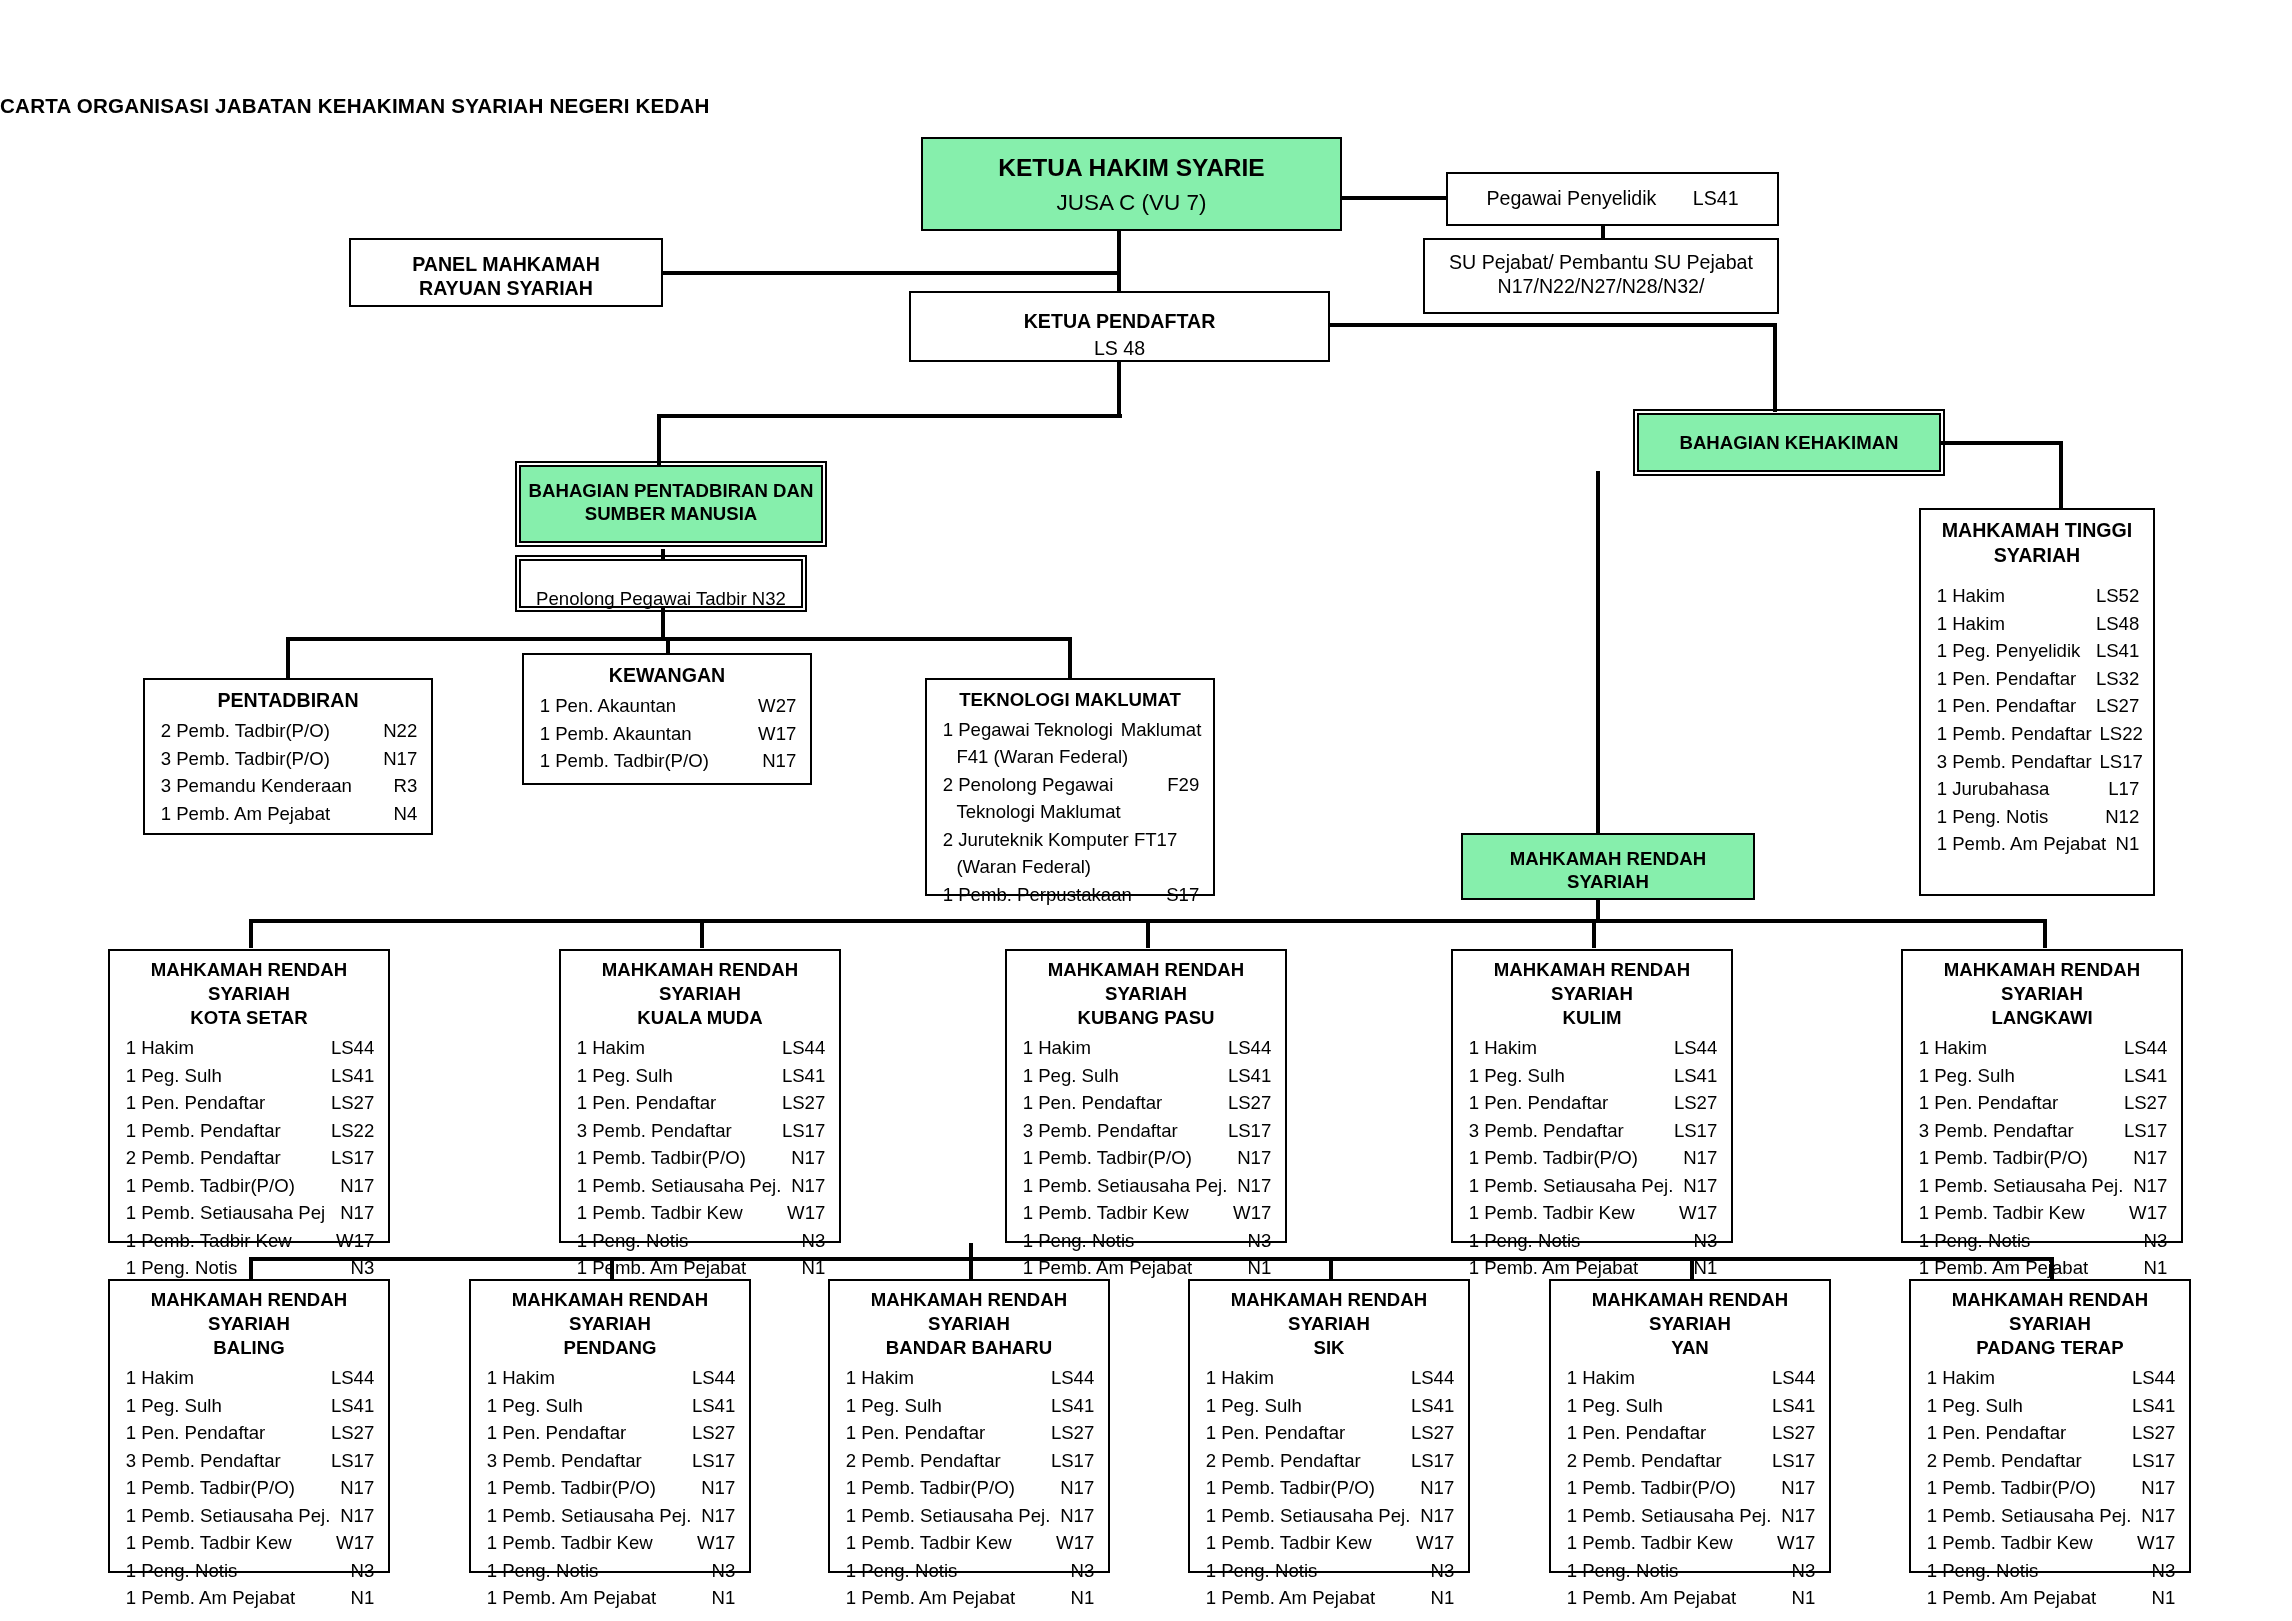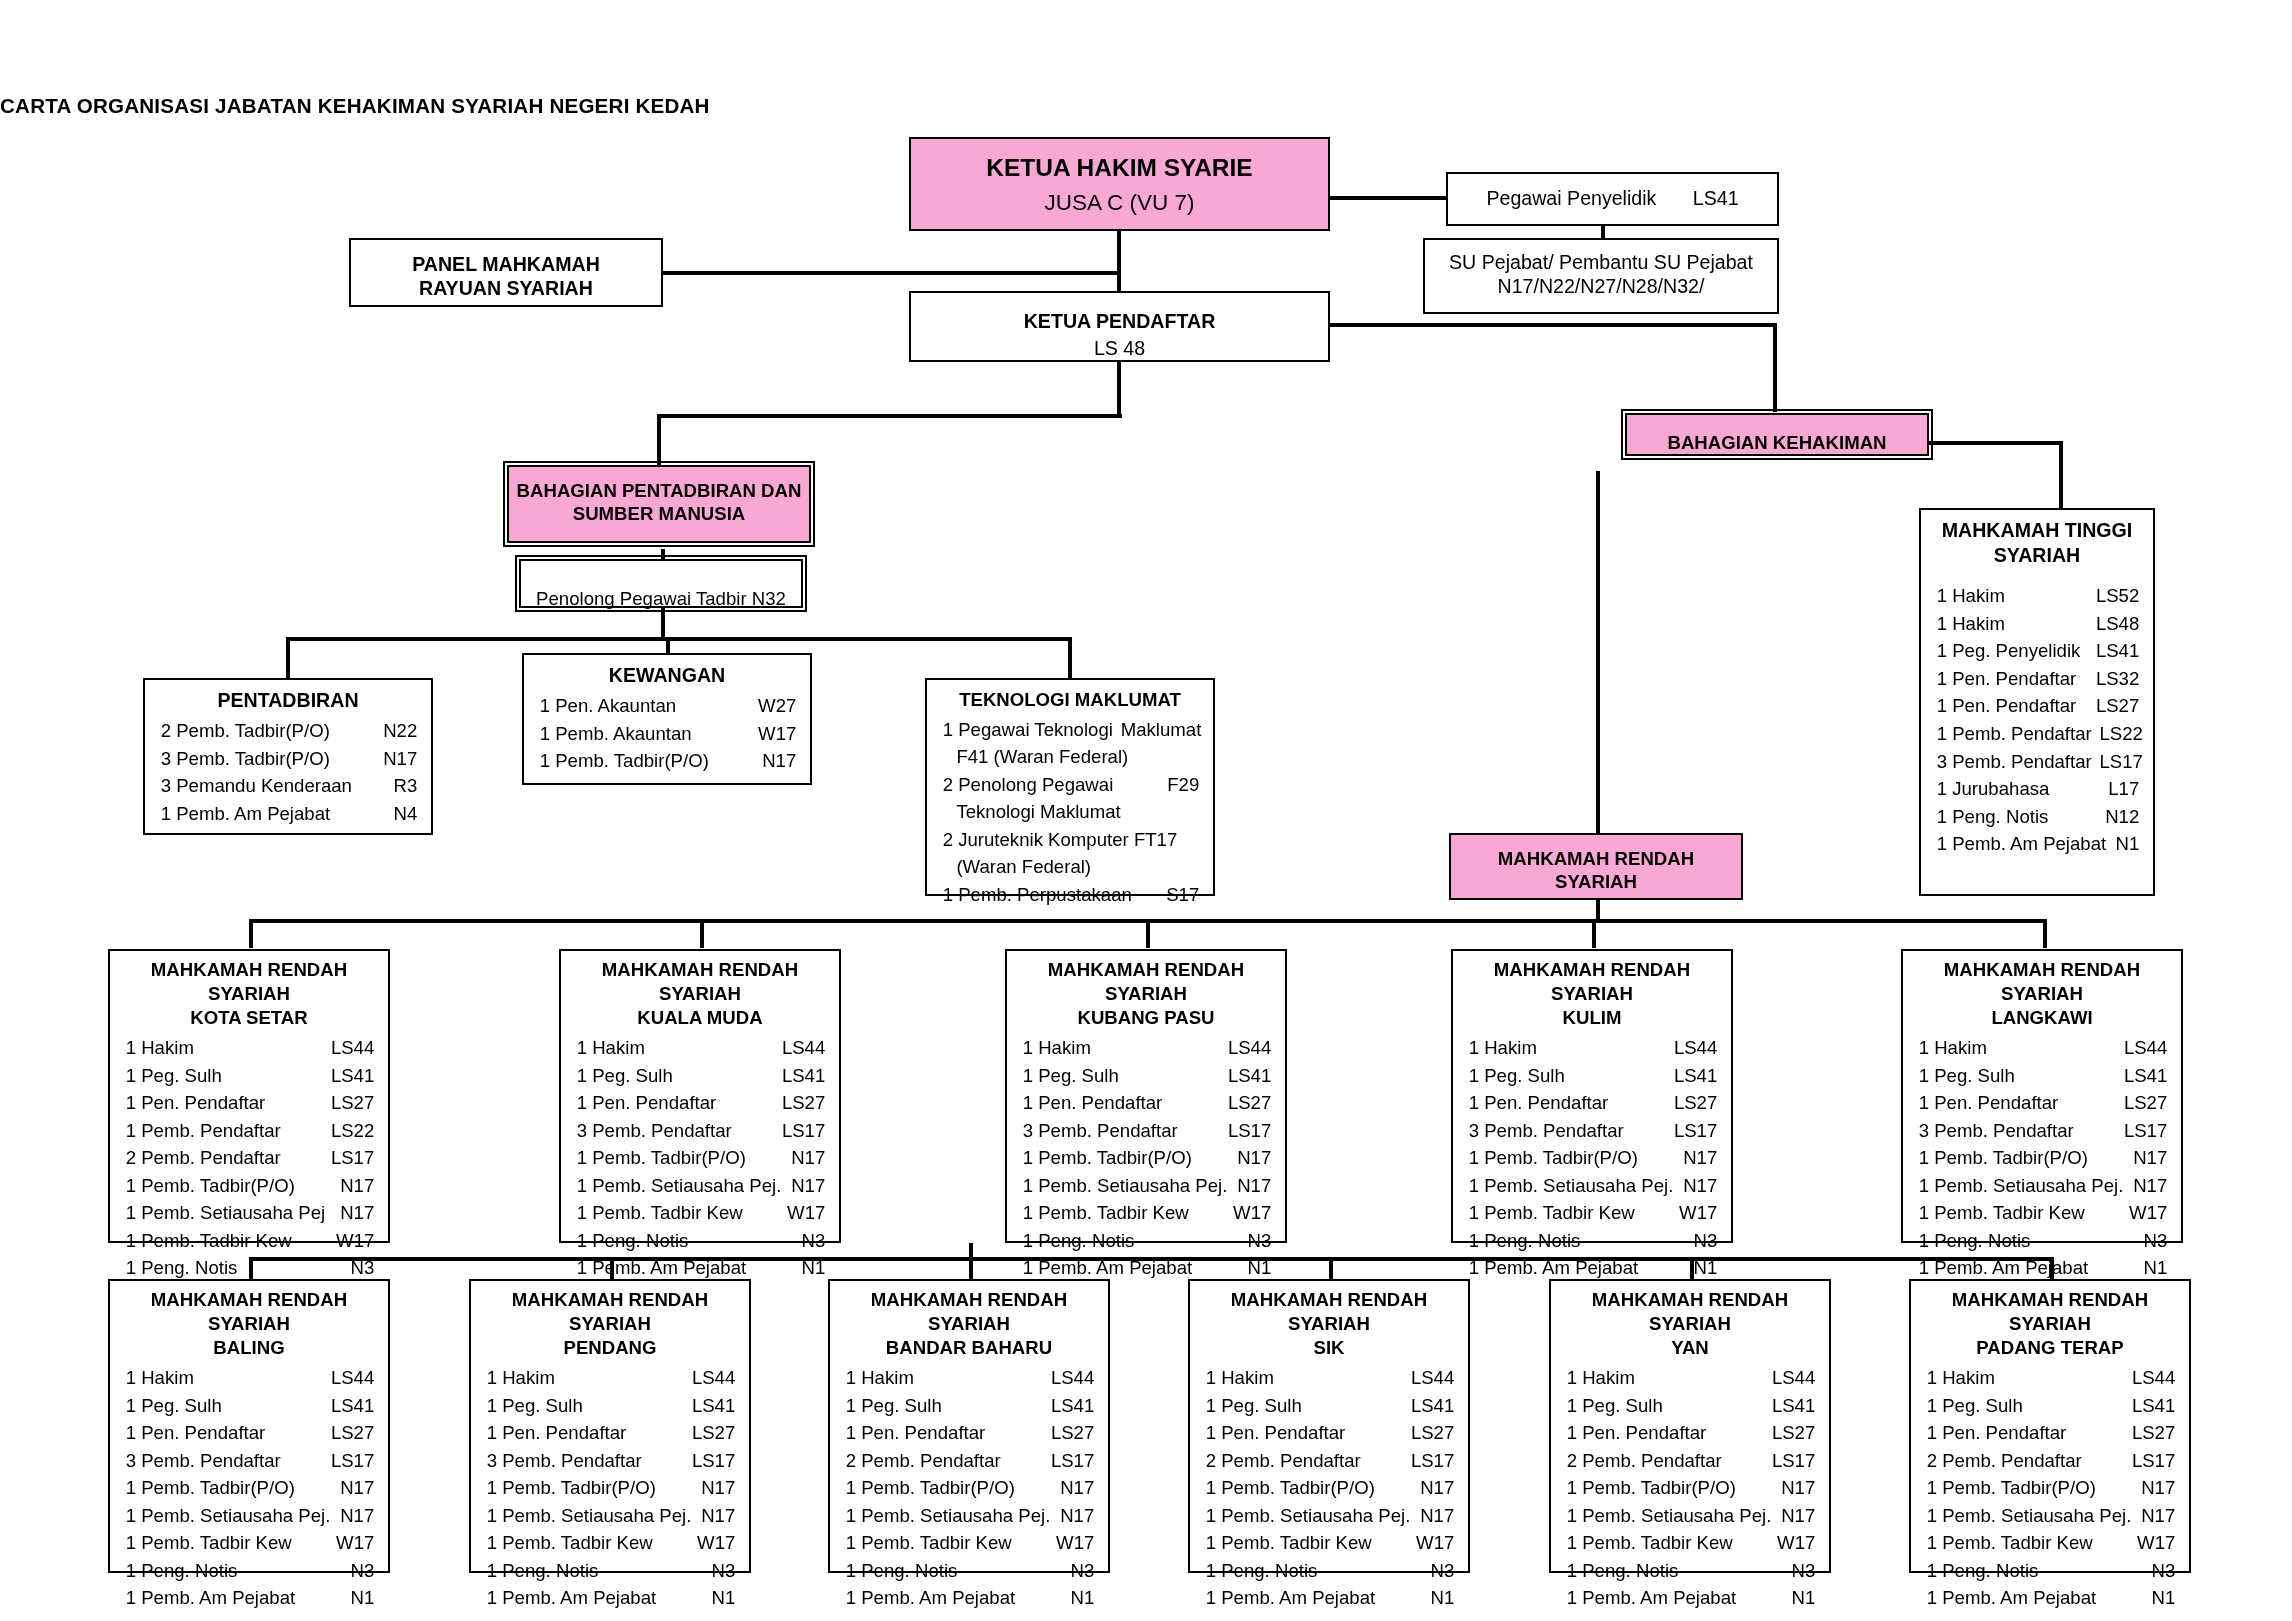--- a/index.html
+++ b/index.html
@@ -21,21 +21,22 @@
 
   
   .box {
     position: absolute;
     box-sizing: border-box;
     border: 2.9px solid #000;
     background: #ffffff;
     text-align: center;
   }
   .box.shaded {
-    background: #f9a8d4;
+    background: #86efac;
+    margin-left: 12px;
   }
   .box.double {
     border: 2.9px solid #000;
     outline: 2.9px solid #000;
     outline-offset: 2.9px;
   }
 
   .box-title {
     font-weight: bold;
     line-height: 1.25;
@@ -129,21 +130,21 @@
   }
   #box-bahagian-pentadbiran .box-title { font-size: 18.6px; }
 
   #box-penolong-tadbir {
     left: 519px; top: 559px; width: 284px; height: 49px;
     padding-top: 26px;
   }
   #box-penolong-tadbir .box-sub { font-size: 18.6px; }
 
   #box-bahagian-kehakiman {
-    left: 1625px; top: 413px; width: 304px; height: 43px;
+    left: 1625px; top: 413px; width: 304px; height: 59px;
     padding-top: 15.7px;
   }
   #box-bahagian-kehakiman .box-title { font-size: 18.6px; }
 
   #box-pentadbiran {
     left: 143px; top: 678px; width: 290px; height: 157px;
   }
   #box-kewangan {
     left: 522px; top: 653px; width: 290px; height: 132px;
   }

